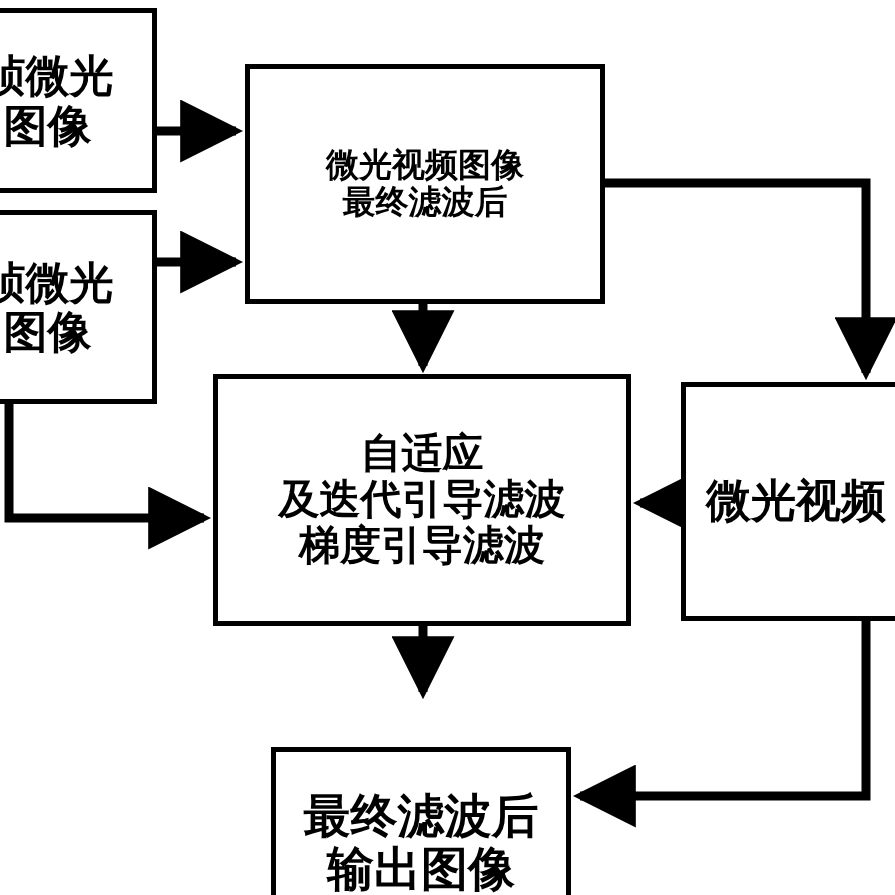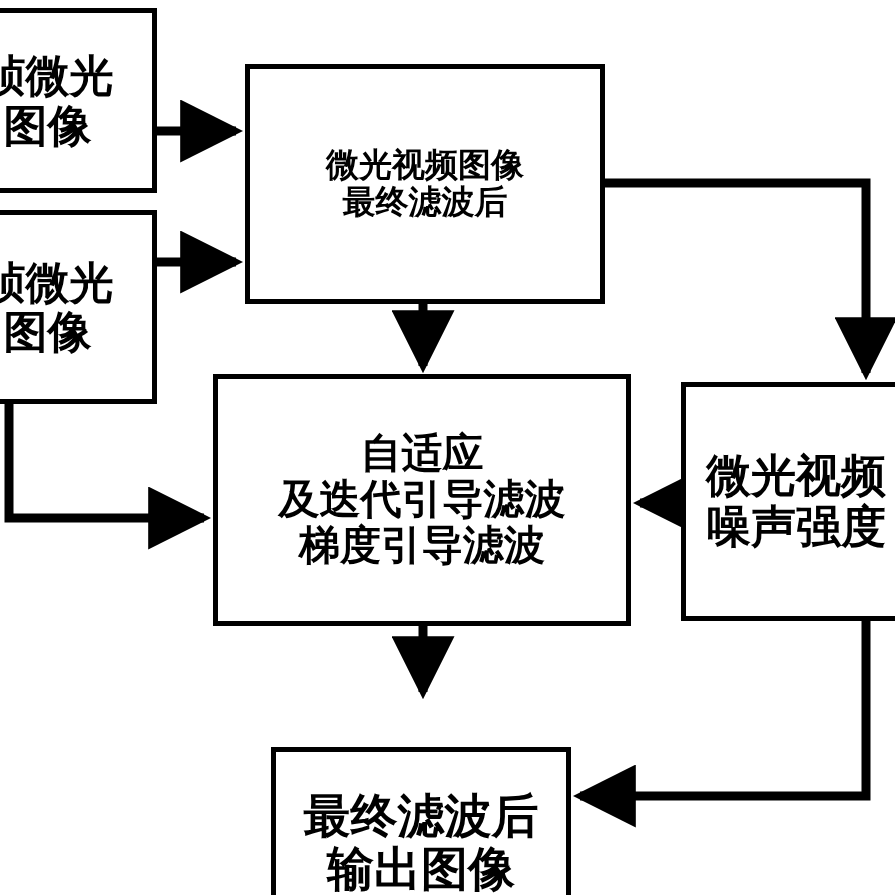--- a/index.html
+++ b/index.html
@@ -100,21 +100,20 @@
   </div>
 
   <div class="node" id="node-filter">
     <span class="ln">自适应</span>
     <span class="ln">及迭代引导滤波</span>
     <span class="ln">梯度引导滤波</span>
   </div>
 
   <div class="node" id="node-noise">
     <span class="ln">微光视频</span>
-    <span class="ln">噪声强度</span>
   </div>
 
   <div class="node" id="node-output">
     <span class="ln">最终滤波后</span>
     <span class="ln">输出图像</span>
   </div>
 
 </div>
 
 </body></html>

